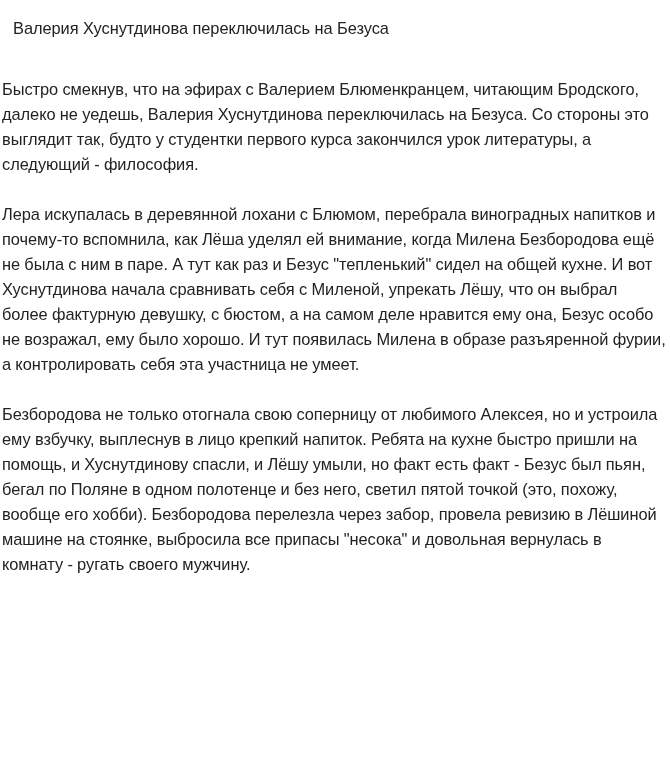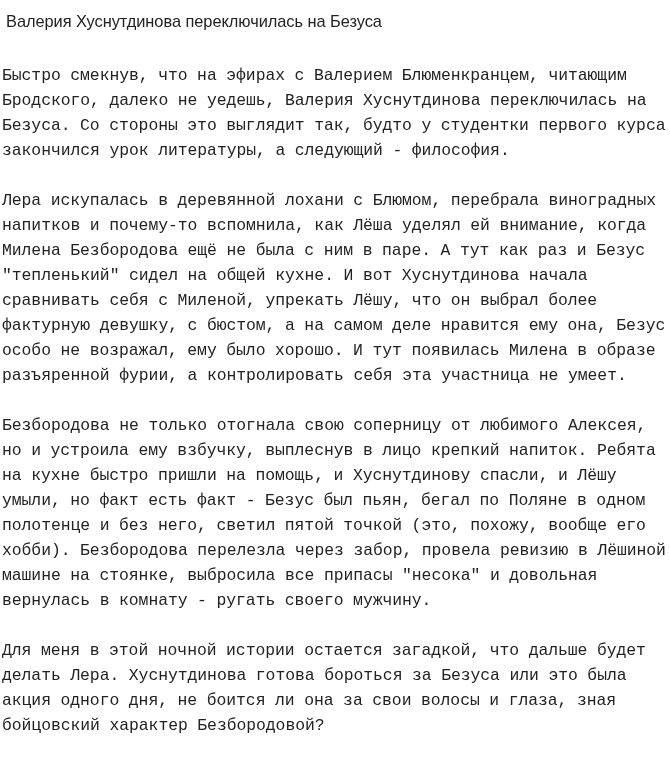--- a/index.html
+++ b/index.html
@@ -17,31 +17,30 @@
   .article {
     box-sizing: border-box;
     width: 670px;
     padding: 0px 4px 0px 2px;
     color: #222222;
     font-size: 16.4px;
     line-height: 25px;
     letter-spacing: -0.05px;
   }
   .article-title {
-    margin: 4px;
+    margin: 11px;
     padding-top: 5px;
     font-size: 16.4px;
     font-weight: 400;
     line-height: 25px;
     color: #222222;
   }
   .article-body {
     margin: 0;
     padding-top: 0;
-    font-family: Liberation Mono, monospace;
   }
   .article-paragraph {
     margin: 0;
     padding-top: 25px;
     font-size: 16.4px;
     line-height: 25px;
     color: #222222;
     text-align: left;
     word-spacing: -0.2px;
   }
@@ -50,16 +49,15 @@
 <body style="background: rgb(255, 255, 255);">
 
 <div class="article">
 
   <h1 class="article-title">Валерия Хуснутдинова переключилась на Безуса</h1>
 
   <div class="article-body">
     <p class="article-paragraph">Быстро смекнув, что на эфирах с Валерием Блюменкранцем, читающим Бродского, далеко не уедешь, Валерия Хуснутдинова переключилась на Безуса. Со стороны это выглядит так, будто у студентки первого курса закончился урок литературы, а следующий - философия.</p>
     <p class="article-paragraph">Лера искупалась в деревянной лохани с Блюмом, перебрала виноградных напитков и почему-то вспомнила, как Лёша уделял ей внимание, когда Милена Безбородова ещё не была с ним в паре. А тут как раз и Безус "тепленький" сидел на общей кухне. И вот Хуснутдинова начала сравнивать себя с Миленой, упрекать Лёшу, что он выбрал более фактурную девушку, с бюстом, а на самом деле нравится ему она, Безус особо не возражал, ему было хорошо. И тут появилась Милена в образе разъяренной фурии, а контролировать себя эта участница не умеет.</p>
     <p class="article-paragraph">Безбородова не только отогнала свою соперницу от любимого Алексея, но и устроила ему взбучку, выплеснув в лицо крепкий напиток. Ребята на кухне быстро пришли на помощь, и Хуснутдинову спасли, и Лёшу умыли, но факт есть факт - Безус был пьян, бегал по Поляне в одном полотенце и без него, светил пятой точкой (это, похожу, вообще его хобби). Безбородова перелезла через забор, провела ревизию в Лёшиной машине на стоянке, выбросила все припасы "несока" и довольная вернулась в комнату - ругать своего мужчину.</p>
-    <p class="article-paragraph">Для меня в этой ночной истории остается загадкой, что дальше будет делать Лера. Хуснутдинова готова бороться за Безуса или это была акция одного дня, не боится ли она за свои волосы и глаза, зная бойцовский характер Безбородовой?</p>
   </div>
 
 </div>
 
 </body></html>

